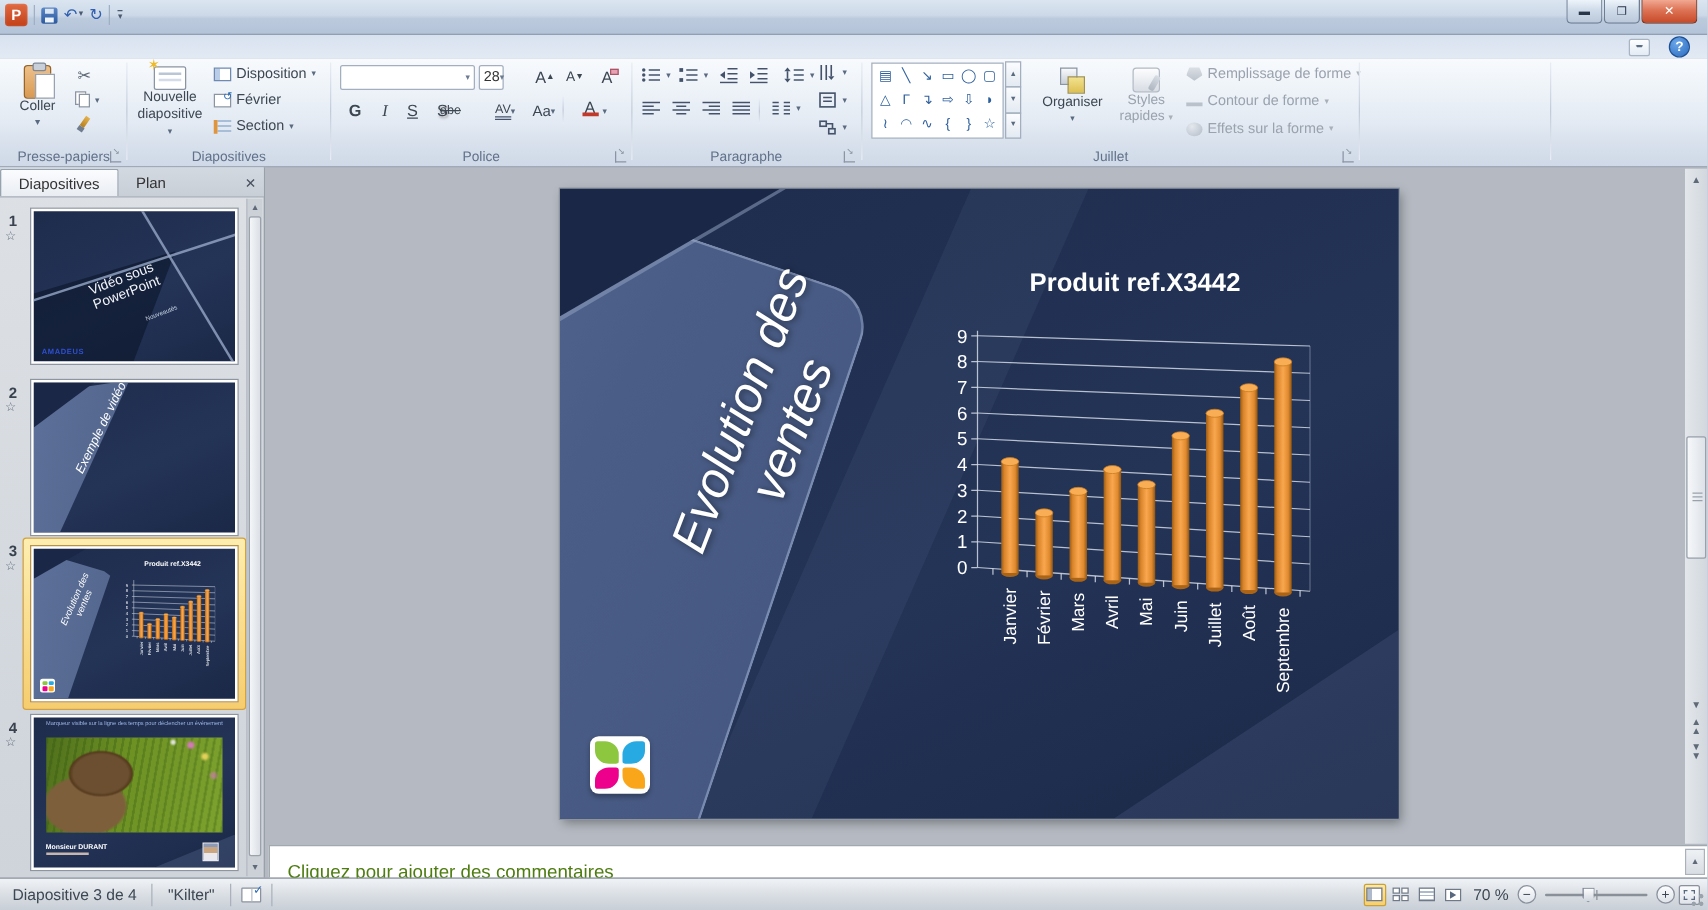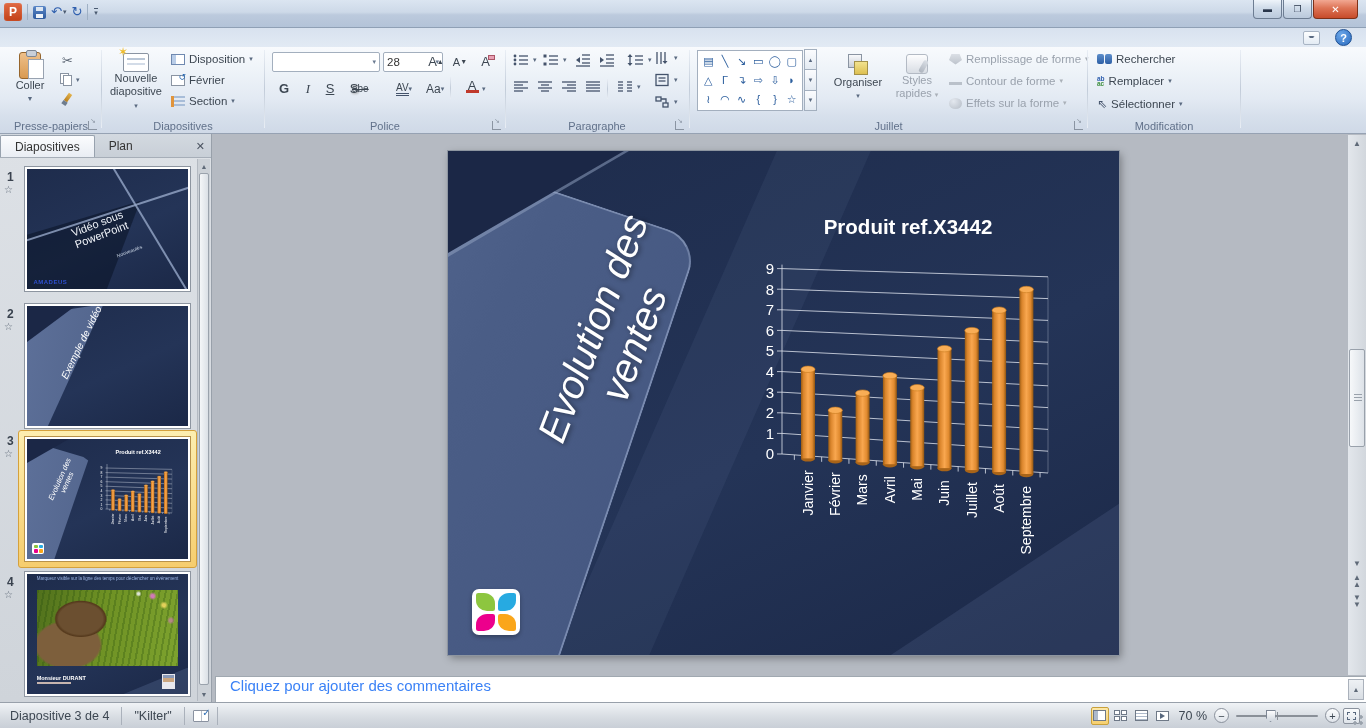--- a/index.html
+++ b/index.html
@@ -171,21 +171,21 @@
 .petal-y{background:#faa61a;border-radius:12% 60% 12% 60%;}
 
 #v-scroll{position:absolute;right:0;top:1px;width:19px;height:540px;background:linear-gradient(90deg,#e3e7ec,#d2d7dd);border-left:1px solid #b4bac2;}
 #v-scroll .scroll-btn{width:18px;height:16px;font-size:8px;}
 #v-thumb{position:absolute;left:1px;top:214px;width:16px;height:98px;background:linear-gradient(90deg,#f6f8fa,#dde2e8);border:1px solid #99a1ab;border-radius:2px;}
 #v-thumb:after{content:"";position:absolute;left:4px;top:44px;width:8px;height:1px;background:#99a1ab;box-shadow:0 3px 0 #99a1ab,0 6px 0 #99a1ab;}
 .dbl-arrow{line-height:7px;}
 
 
 #comments{position:absolute;left:215px;top:676px;width:1151px;height:26px;background:#fff;border-top:1px solid #a0a8b0;border-left:1px solid #a0a8b0;}
-#comments-text{position:absolute;left:14px;top:0;font-size:15px;color:#3b82f6;}
+#comments-text{position:absolute;left:14px;top:12px;font-size:15px;color:#4d7c0f;}
 #comments-scroll{position:absolute;right:2px;top:2px;width:16px;height:21px;background:linear-gradient(#eef1f4,#d8dde3);border:1px solid #aab1bb;font-size:7px;color:#5f6a78;display:flex;align-items:center;justify-content:center;}
 
 
 #statusbar{position:absolute;left:0;top:702px;width:1366px;height:26px;background:linear-gradient(#f0f3f6,#d6dbe1 60%,#c9cfd7);border-top:1px solid #98a0aa;display:flex;align-items:center;font-size:12.5px;color:#3d4752;}
 .sb-sep{width:1px;height:18px;background:#aab1bb;margin:0 8px;}
 .sb-item{padding:0 4px;}
 .spell-ic{position:relative;width:16px;height:12px;background:#fff;border:1px solid #8a92a0;border-radius:1px;}
 .spell-ic:before{content:"";position:absolute;left:7px;top:0;bottom:0;width:1px;background:#b9c0ca;}
 .spell-ic:after{content:"✓";position:absolute;right:-3px;top:-4px;font-size:10px;color:#2d6db5;font-weight:bold;}
 #sb-right{margin-left:auto;display:flex;align-items:center;gap:3px;padding-right:6px;}
@@ -290,21 +290,21 @@
         </div>
       <div class="grp-label">Diapositives</div>
     </div>
     <span class="gsep" style="left:264px;"></span>
 
     <div class="grp" style="left:266px;width:238px;">
       <div class="combo" style="position:absolute;left:6px;top:5px;width:108px;">
           <span></span>
           <span class="caret">▾</span>
         </div>
-      <div class="combo" style="position:absolute;left:117px;top:5px;width:60px;">
+      <div class="combo" style="position:absolute;left:117px;top:5px;width:20px;">
           <span>28</span>
           <span class="ca​ret caret">▾</span>
         </div>
       <div class="fbtn" style="position:absolute;left:160px;top:4px;">A<sup style="font-size:7px;">▲</sup></div>
       <div class="fbtn" style="position:absolute;left:184px;top:4px;font-size:11px;">A<sup style="font-size:7px;">▼</sup></div>
       <div class="fbtn" style="position:absolute;left:212px;top:4px;">A<span style="width:7px;height:5px;background:#e8a0b4;border:1px solid #a56;margin-left:-2px;margin-top:-8px;"></span></div>
       <div class="fbtn" style="position:absolute;left:8px;top:31px;font-weight:bold;">
           <span>G</span>
         </div>
       <div class="fbtn" style="position:absolute;left:32px;top:31px;font-style:italic;font-family:'Liberation Serif',serif;">
@@ -517,40 +517,20 @@
       <div class="smallrow dis" style="left:258px;top:50px;">
           <span class="gray-ic fx-ic"></span>
           <span>Effets sur la forme</span>
           <span class="caret dis">▾</span>
         </div>
       <div class="grp-label">Juillet</div>
       <span class="launcher"></span>
     </div>
     <span class="gsep" style="left:1087px;"></span>
 
-    <div class="grp" style="left:1089px;width:150px;">
-      <div class="smallrow" style="left:8px;top:6px;">
-          <span class="binoc">
-            <i></i>
-            <i></i>
-          </span>
-          <span>Rechercher</span>
-        </div>
-      <div class="smallrow" style="left:8px;top:28px;">
-          <span class="replace-ic">ab<br><span>ac</span></span>
-          <span>Remplacer</span>
-          <span class="caret">▾</span>
-        </div>
-      <div class="smallrow" style="left:8px;top:50px;">
-          <span class="select-ic">⇖</span>
-          <span>Sélectionner</span>
-          <span class="caret">▾</span>
-        </div>
-      <div class="grp-label">Modification</div>
-    </div>
     <span class="gsep" style="left:1240px;"></span>
   </div>
 
   <div id="main">
 
     <div id="left-panel">
       <div id="panel-tabs">
         <span class="ptab active">Diapositives</span>
         <span class="ptab">Plan</span>
         <span id="panel-close">✕</span>

